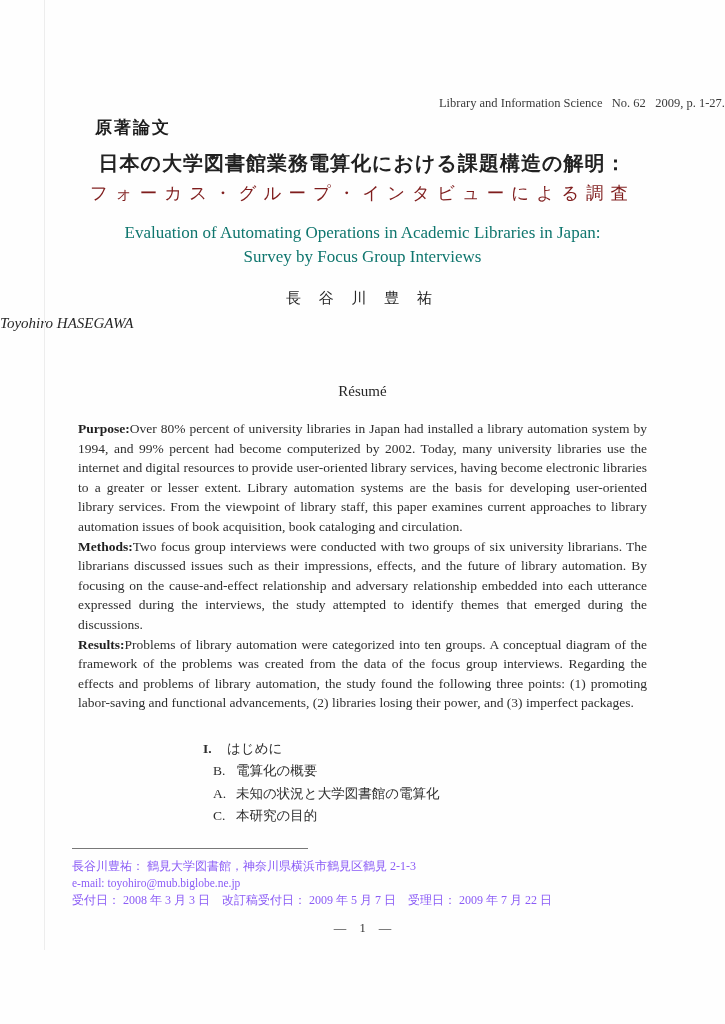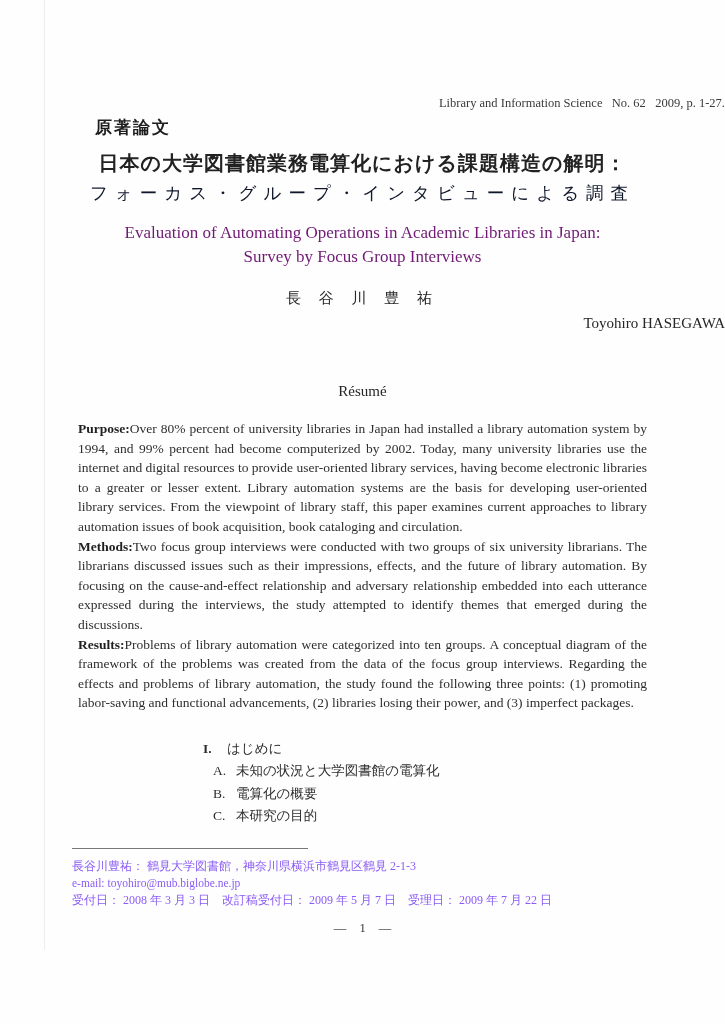--- a/index.html
+++ b/index.html
@@ -33,34 +33,34 @@
   }
   .title-ja-1 {
     margin-top:12px; text-align:center;
     font-size:20px; line-height:24px; letter-spacing:1px;
     color:#222;
     font-weight:bold;
   }
   .title-ja-2 {
     margin-top:7px; text-align:center;
     font-size:17.5px; line-height:22px; letter-spacing:7px;
-    color:#0f172a;
+    color:#7f1d1d;
   }
   .title-en {
     margin-top:17px; text-align:center;
     font-size:17px; line-height:24px;
-    color:#701a75;
+    color:#0f766e;
   }
   .author-ja {
     margin-top:20px; text-align:center;
     font-size:15px; line-height:19px; letter-spacing:7px;
   }
   .author-en {
-    margin-top:6px; text-align:right;
-    font-size:15px; line-height:19px; 
+    margin-top:6px; text-align:left;
+    font-size:15px; line-height:19px; font-style:italic;
   }
   .resume-heading {
     margin-top:49px; text-align:center;
     font-size:15px; line-height:18px; 
   }
   .abstract { margin:19px 78px 0 78px; }
   .abstract p.abs {
     margin:0;
     font-size:13.5px; line-height:19.6px;
     text-align:justify;
@@ -119,24 +119,24 @@
     <p class="abs"><b>Purpose:</b><span>Over 80% percent of university libraries in Japan had installed a library automation system by 1994, and 99% percent had become computerized by 2002. Today, many university libraries use the internet and digital resources to provide user-oriented library services, having become electronic libraries to a greater or lesser extent. Library automation systems are the basis for developing user-oriented library services. From the viewpoint of library staff, this paper examines current approaches to library automation issues of book acquisition, book cataloging and circulation.</span></p>
     <p class="abs"><b>Methods:</b><span>Two focus group interviews were conducted with two groups of six university librarians. The librarians discussed issues such as their impressions, effects, and the future of library automation. By focusing on the cause-and-effect relationship and adversary relationship embedded into each utterance expressed during the interviews, the study attempted to identify themes that emerged during the discussions.</span></p>
     <p class="abs"><b>Results:</b><span>Problems of library automation were categorized into ten groups. A conceptual diagram of the framework of the problems was created from the data of the focus group interviews. Regarding the effects and problems of library automation, the study found the following three points: (1) promoting labor-saving and functional advancements, (2) libraries losing their power, and (3) imperfect packages.</span></p>
   </div>
 
   <div class="toc">
     <div class="toc-row">
       <span class="toc-num">I.</span><span>はじめに</span>
     </div>
     <div class="toc-row toc-sub">
-      <span class="toc-num">A.</span><span>未知の状況と大学図書館の電算化</span>
+      <span class="toc-num">B.</span><span>電算化の概要</span>
     </div>
     <div class="toc-row toc-sub">
-      <span class="toc-num">B.</span><span>電算化の概要</span>
+      <span class="toc-num">A.</span><span>未知の状況と大学図書館の電算化</span>
     </div>
     <div class="toc-row toc-sub">
       <span class="toc-num">C.</span><span>本研究の目的</span>
     </div>
   </div>
 
   <div class="footnote">
     <div class="fn-rule"></div>
     <div class="fn-line ja">長谷川豊祐： 鶴見大学図書館，神奈川県横浜市鶴見区鶴見 2-1-3</div>
     <div class="fn-line">e-mail: toyohiro@mub.biglobe.ne.jp</div>

